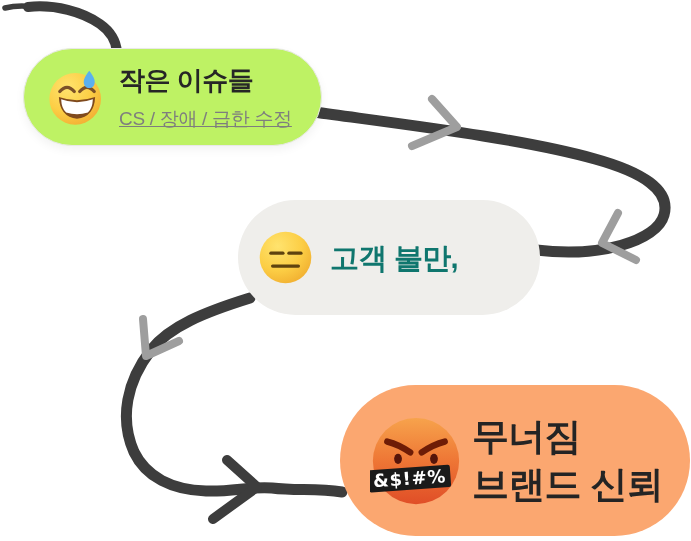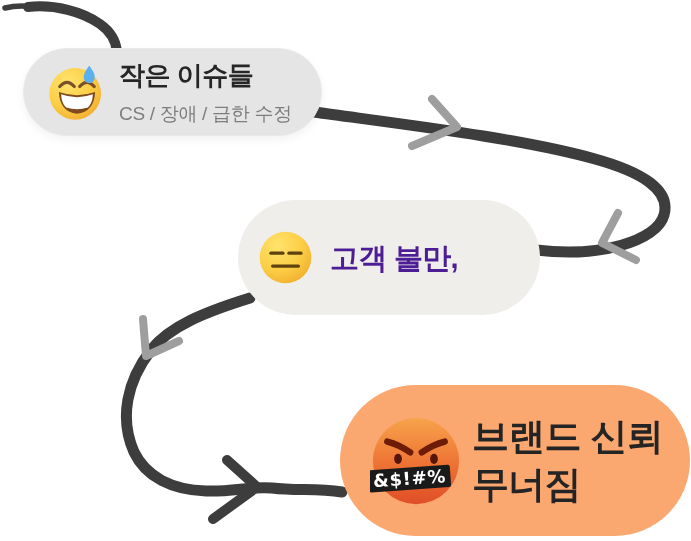--- a/index.html
+++ b/index.html
@@ -8,36 +8,36 @@
     background:#ffffff;
     font-family:"Liberation Sans", sans-serif;
   }
   .arrows { position:absolute; left:0; top:0; width:691px; height:541px; z-index:1; }
   .card {
     position:absolute; display:flex; align-items:center;
     box-sizing:border-box; z-index:2;
   }
   .card-emoji { flex:0 0 auto; display:block; }
   .card1 {
-    left:23px; top:48px; width:299px; height:88px; border-radius:49px;
-    background:#e5e5e5; border:1.5px solid #e9e9e7;
+    left:23px; top:48px; width:299px; height:98px; border-radius:49px;
+    background:#bef264; border:1.5px solid #e9e9e7;
     box-shadow:0 4px 10px rgba(0,0,0,0.05);
     padding-left:24px; gap:13px;
   }
   .card2 {
     left:238px; top:200px; width:302px; height:115px; border-radius:58px;
     background:#efeeeb; padding-left:20px; gap:17px;
   }
   .card3 {
     left:340px; top:385px; width:350px; height:151px; border-radius:76px;
     background:#fba770; padding-left:30px; gap:10px;
   }
   .c1-title { font-size:26px; font-weight:700; color:#262626; letter-spacing:-0.5px; line-height:28px; }
-  .c1-sub   { font-size:19px; font-weight:400; color:#7e7e7e; letter-spacing:-0.3px; margin-top:14px; line-height:21px; }
-  .c2-line  { font-size:29px; font-weight:700; color:#4c1d95; letter-spacing:-0.7px; line-height:42px; }
+  .c1-sub   { font-size:19px; font-weight:400; color:#7e7e7e; letter-spacing:-0.3px; margin-top:14px; line-height:21px;text-decoration:underline; }
+  .c2-line  { font-size:29px; font-weight:700; color:#0f766e; letter-spacing:-0.7px; line-height:42px; }
   .c3-line  { font-size:37px; font-weight:700; color:#242424; letter-spacing:-0.7px; line-height:48px; }
   .textcol { display:flex; flex-direction:column; justify-content:center; }
 </style>
 </head>
 <body>
 
 <div class="canvas">
 
   <svg class="arrows" viewBox="0 0 691 541" xmlns="http://www.w3.org/2000/svg">
     <g fill="none" stroke-linecap="round" stroke-linejoin="round">
@@ -109,18 +109,18 @@
       <path d="M12,18.5 Q20,20.5 28,26" stroke="#6e1c06" stroke-width="4.4" fill="none" stroke-linecap="round"></path>
       <path d="M52,18.5 Q44,20.5 36,26" stroke="#6e1c06" stroke-width="4.4" fill="none" stroke-linecap="round"></path>
       <ellipse cx="19.5" cy="30.5" rx="2.7" ry="3.5" fill="#56150a"></ellipse>
       <ellipse cx="44.5" cy="30.5" rx="2.7" ry="3.5" fill="#56150a"></ellipse>
       <g transform="rotate(-4 28 44)">
         <rect x="-1" y="36.5" width="57" height="15.5" rx="1.5" fill="#1a1a1a"></rect>
         <text x="27.5" y="48.5" text-anchor="middle" fill="#ffffff" font-family="DejaVu Sans, sans-serif" font-size="12.5" font-weight="bold" letter-spacing="0.5">&amp;$!#%</text>
       </g>
     </svg>
     <div class="textcol">
+      <div class="c3-line">무너짐</div>
       <div class="c3-line">브랜드 신뢰</div>
-      <div class="c3-line">무너짐</div>
     </div>
   </div>
 
 </div>
 
 </body></html>

